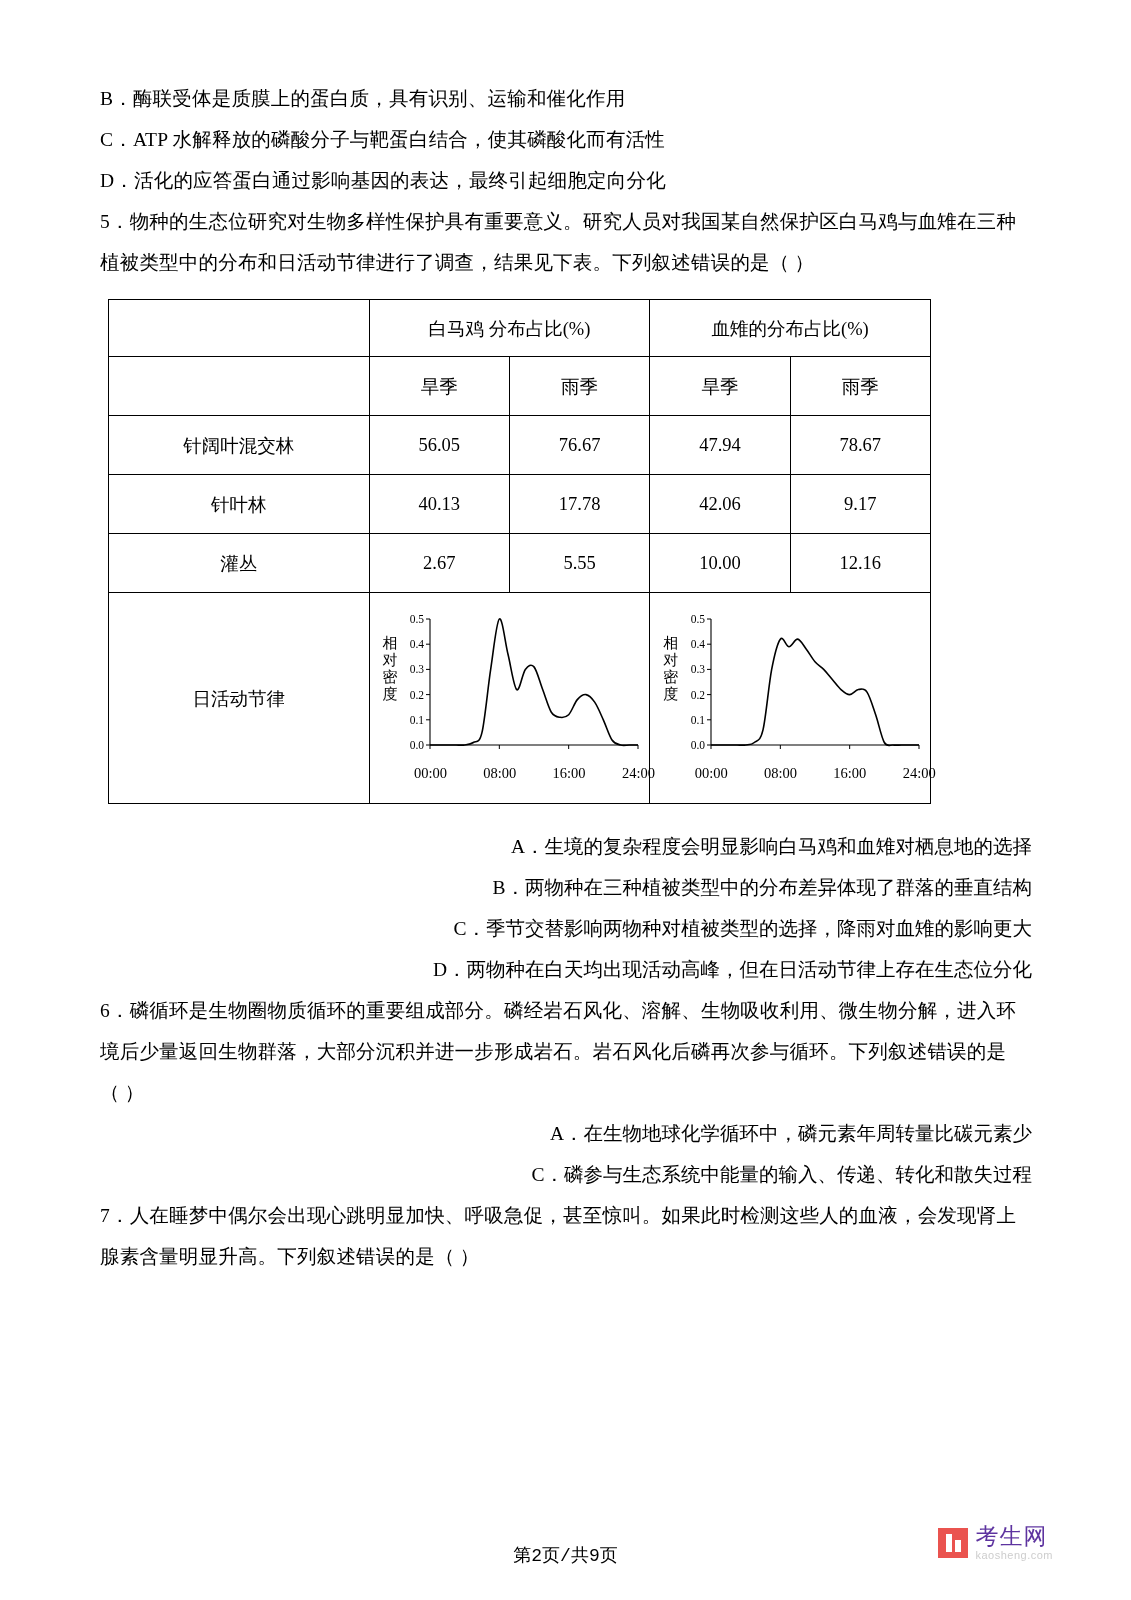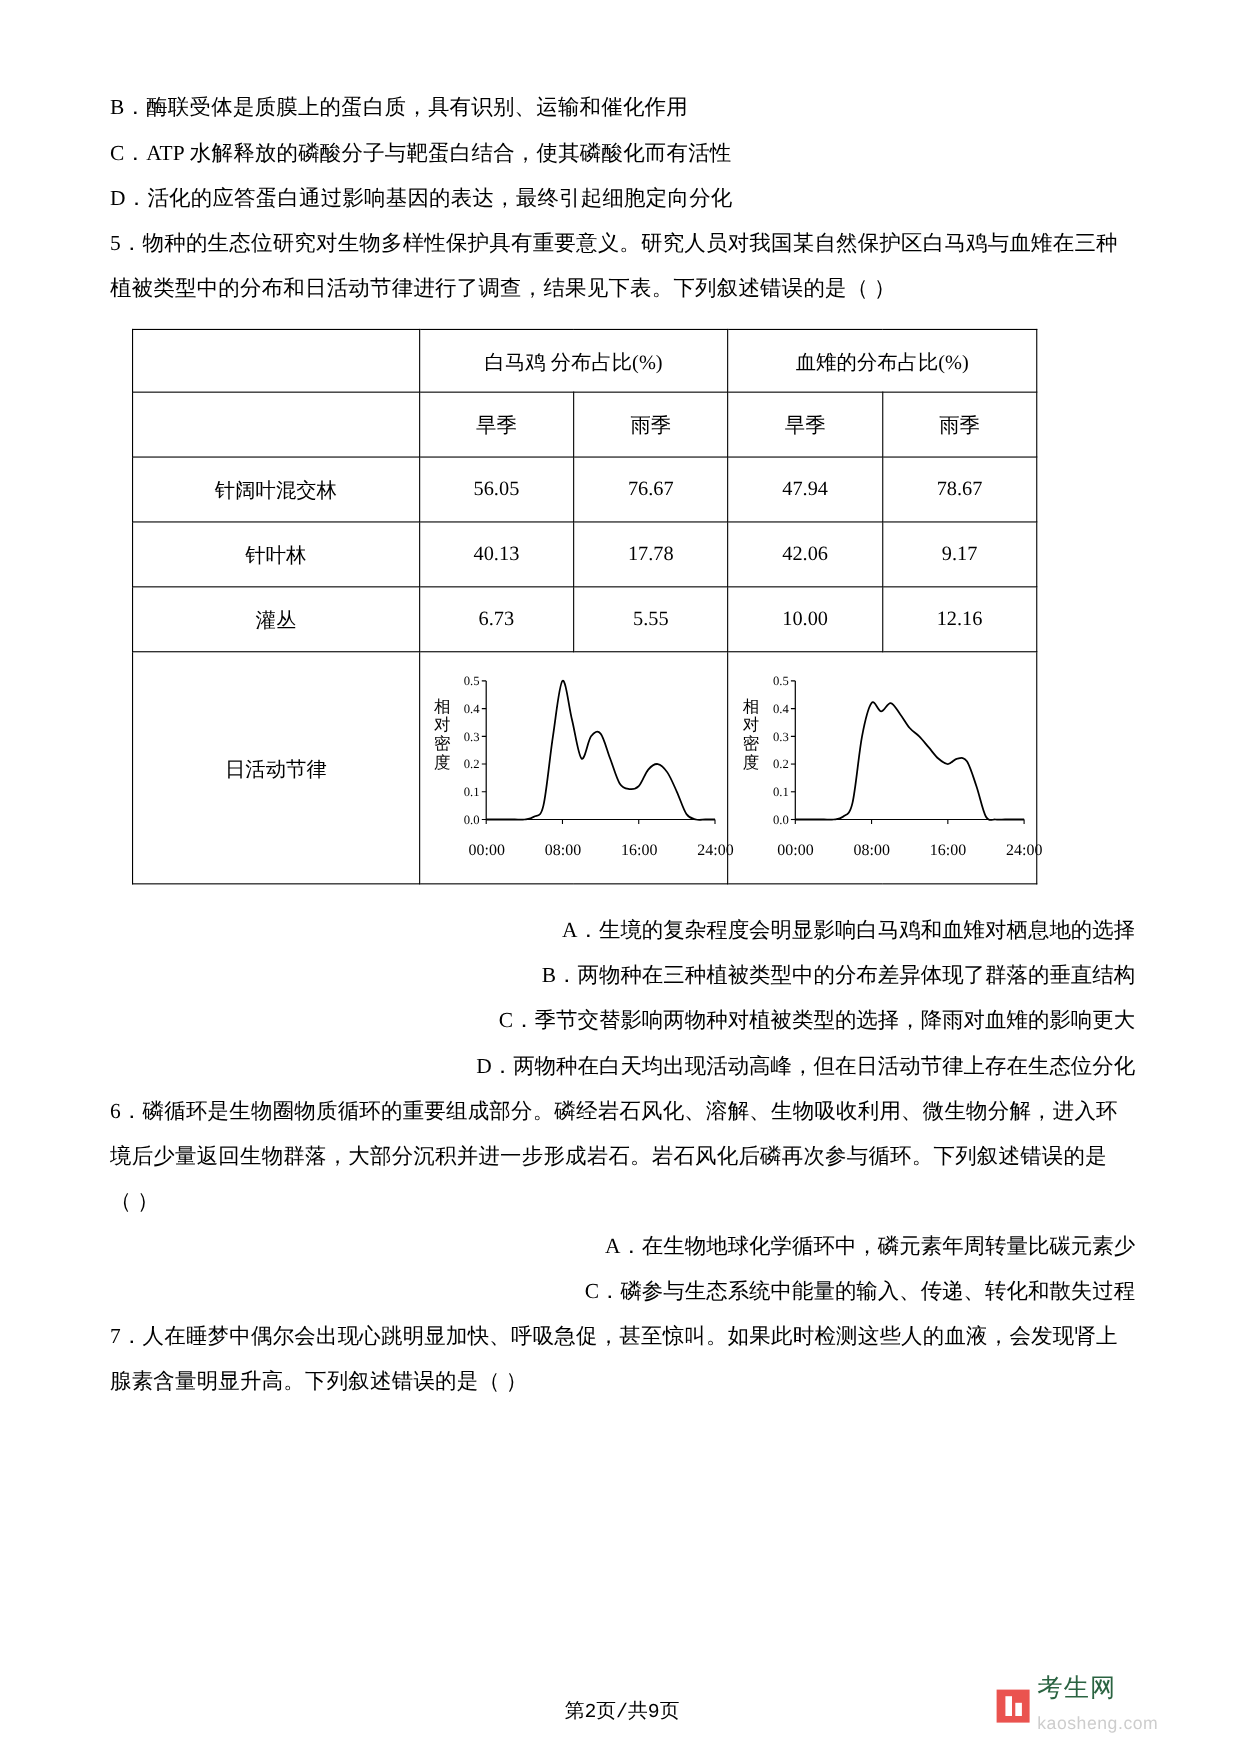--- a/index.html
+++ b/index.html
@@ -36,21 +36,21 @@
   }
   .opt {
     font-size: 19.5px;
     line-height: 41px;
     padding-left: 2px;
     text-align: right;
   }
   
   .tbl-wrap {
     margin-top: 16px;
-    margin-left: 20px;
+    margin-left: 8px;
     width: 823px;
   }
   table.data {
     border-collapse: collapse;
     width: 823px;
     table-layout: fixed;
   }
   table.data td, table.data th {
     border: 1.4px solid #000;
     text-align: center;
@@ -139,30 +139,30 @@
     width: 6px; height: 12px;
     background: #fff;
   }
   .wm-text {
     display: flex;
     flex-direction: column;
     line-height: 1;
   }
   .wm-cn {
     font-size: 23px;
-    color: #14532d;
-    font-family: Liberation Mono, monospace;
+    color: #4c1d95;
+    font-family: Liberation Sans, sans-serif;
     letter-spacing: 1px;
   }
   .wm-en {
-    font-size: 16px;
+    font-size: 11px;
     color: #c8c8c8;
     font-family: "Liberation Sans", sans-serif;
     letter-spacing: 0.5px;
-    margin-top: 12px;
+    margin-top: 2px;
   }
 </style>
 </head>
 <body>
 
 <div class="page">
   <div class="content">
 
     <div class="para">B．酶联受体是质膜上的蛋白质，具有识别、运输和催化作用</div>
     <div class="para">C．ATP 水解释放的磷酸分子与靶蛋白结合，使其磷酸化而有活性</div>
@@ -195,21 +195,21 @@
           </tr>
           <tr class="row-d">
             <td>针叶林</td>
             <td>40.13</td>
             <td>17.78</td>
             <td>42.06</td>
             <td>9.17</td>
           </tr>
           <tr class="row-d">
             <td>灌丛</td>
-            <td>6.73</td>
+            <td>2.67</td>
             <td>5.55</td>
             <td>10.00</td>
             <td>12.16</td>
           </tr>
           <tr class="row-chart">
             <td>日活动节律</td>
             <td colspan="2">
               <div class="chartcell-inner">
                 <div class="chart">
                   <div class="ylab">相对密度</div>

